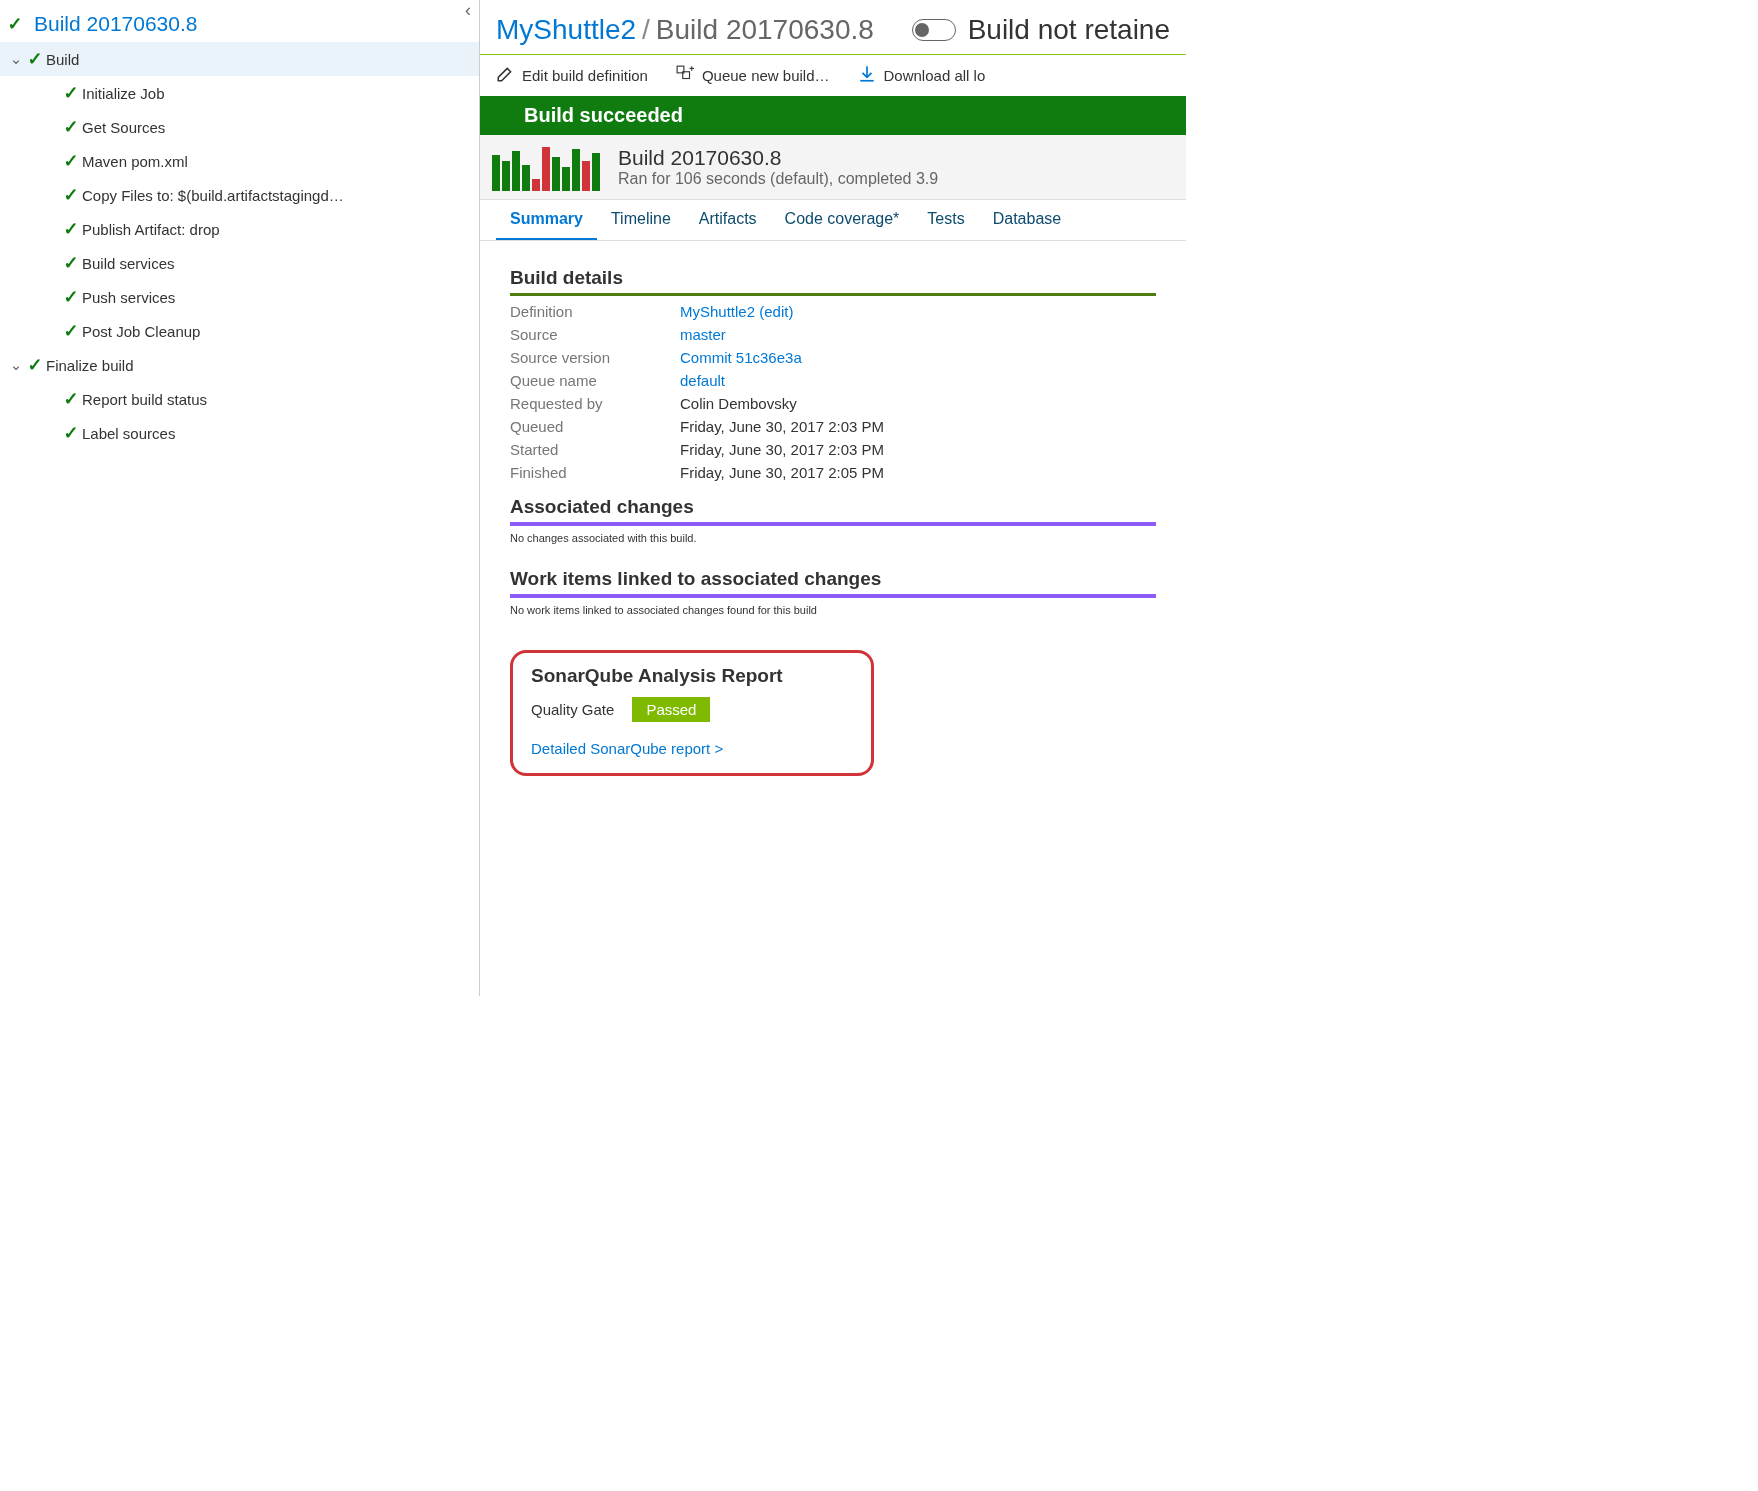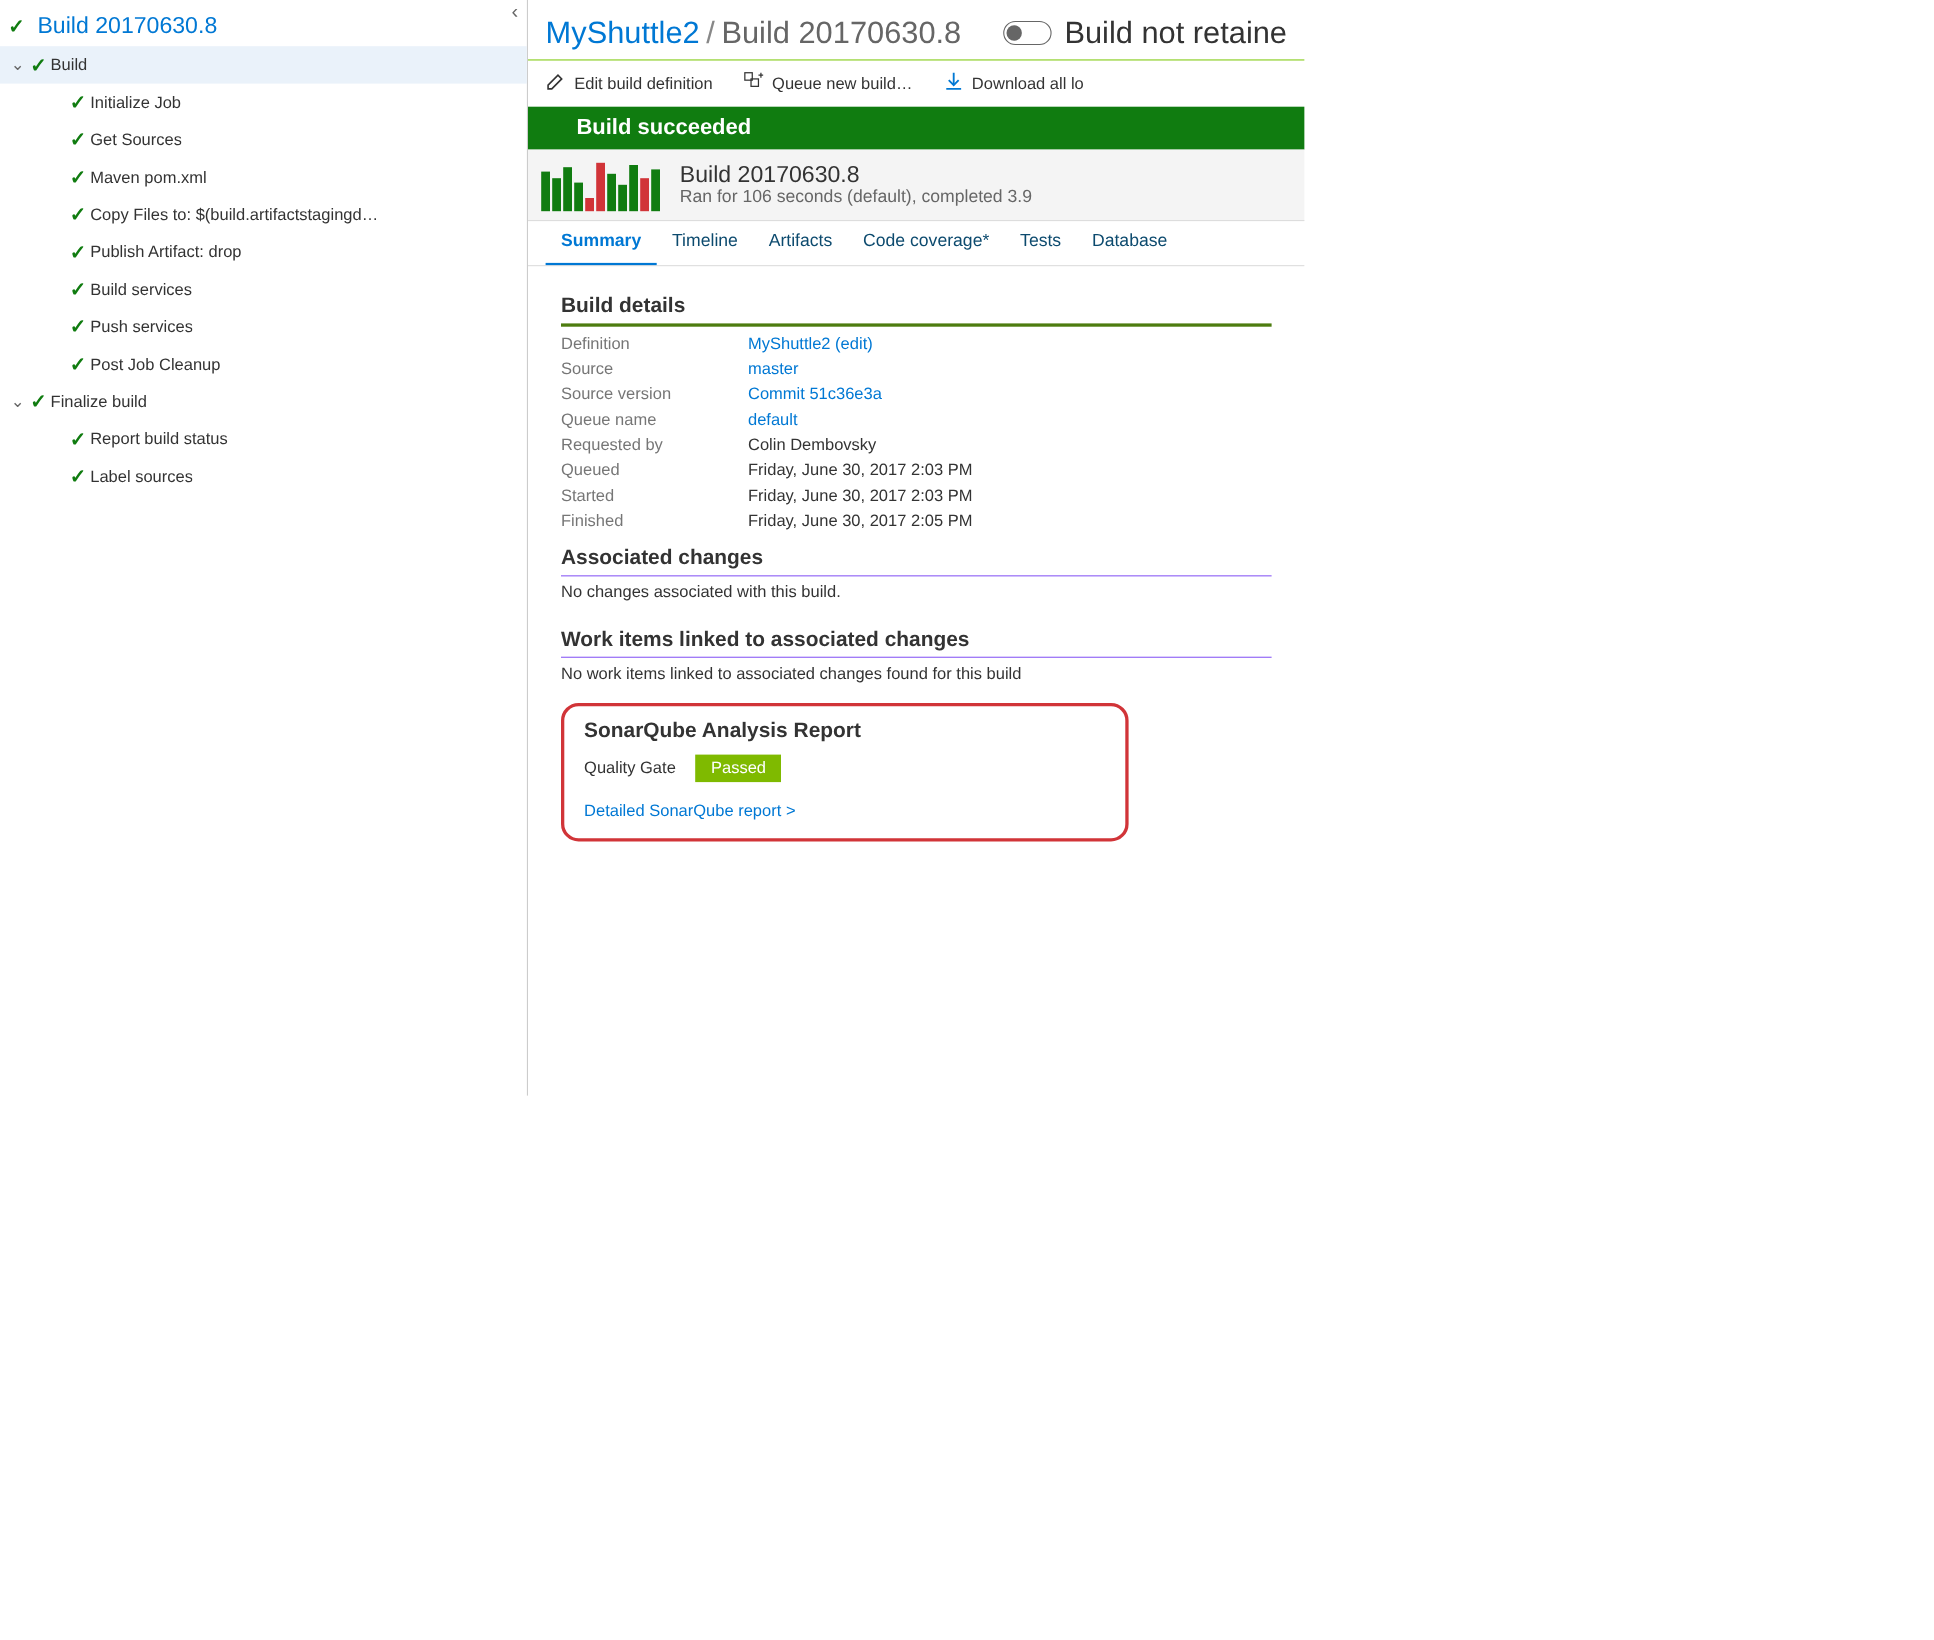--- a/index.html
+++ b/index.html
@@ -39,22 +39,22 @@
 .summary-head .text .sub { color: #666; font-size: 16px; }
 .tabs { display: flex; padding: 0 16px; border-bottom: 1px solid #ddd; }
 .tab { padding: 10px 14px; font-size: 16px; color: #0c4a6e; cursor: pointer; }
 .tab.active { color: #0078d4; font-weight: 600; border-bottom: 2px solid #0078d4; }
 .content { padding: 14px 30px; }
 .section-title { font-size: 19px; font-weight: 600; margin-top: 12px; margin-bottom: 4px; }
 .details-table { width: 100%; border-top: 3px solid #4d7c0f; padding-top: 4px; }
 .drow { display: flex; padding: 3px 0; font-size: 15px; }
 .drow .k { width: 170px; color: #767676; }
 .drow .v.link { color: #0078d4; cursor: pointer; }
-.plain-text { font-size: 15px; padding: 6px 0 12px 0; border-top: 1px solid #8b5cf6;}
-.sonar-box { border: 3px solid #d13438; border-radius: 16px; padding: 12px 18px 16px 18px; margin-top: 6px; width: 516px; }
+.plain-text { font-size: 11px; padding: 6px 0 12px 0; border-top: 4px solid #8b5cf6;}
+.sonar-box { border: 3px solid #d13438; border-radius: 16px; padding: 12px 18px 16px 18px; margin-top: 22px; width: 364px; }
 .sonar-box .section-title { margin-top: 0; }
 .qg-row { display: flex; align-items: center; margin-top: 10px; font-size: 15px; }
 .qg-badge { background: #7fba00; color: #fff; padding: 4px 14px; margin-left: 18px; }
 .sonar-link { color: #0078d4; margin-top: 18px; display: block; font-size: 15px; }
 svg.pencil, svg.queue, svg.download { width: 18px; height: 18px; }
 </style>
 </head>
 <body>
 
 <div class="container">

